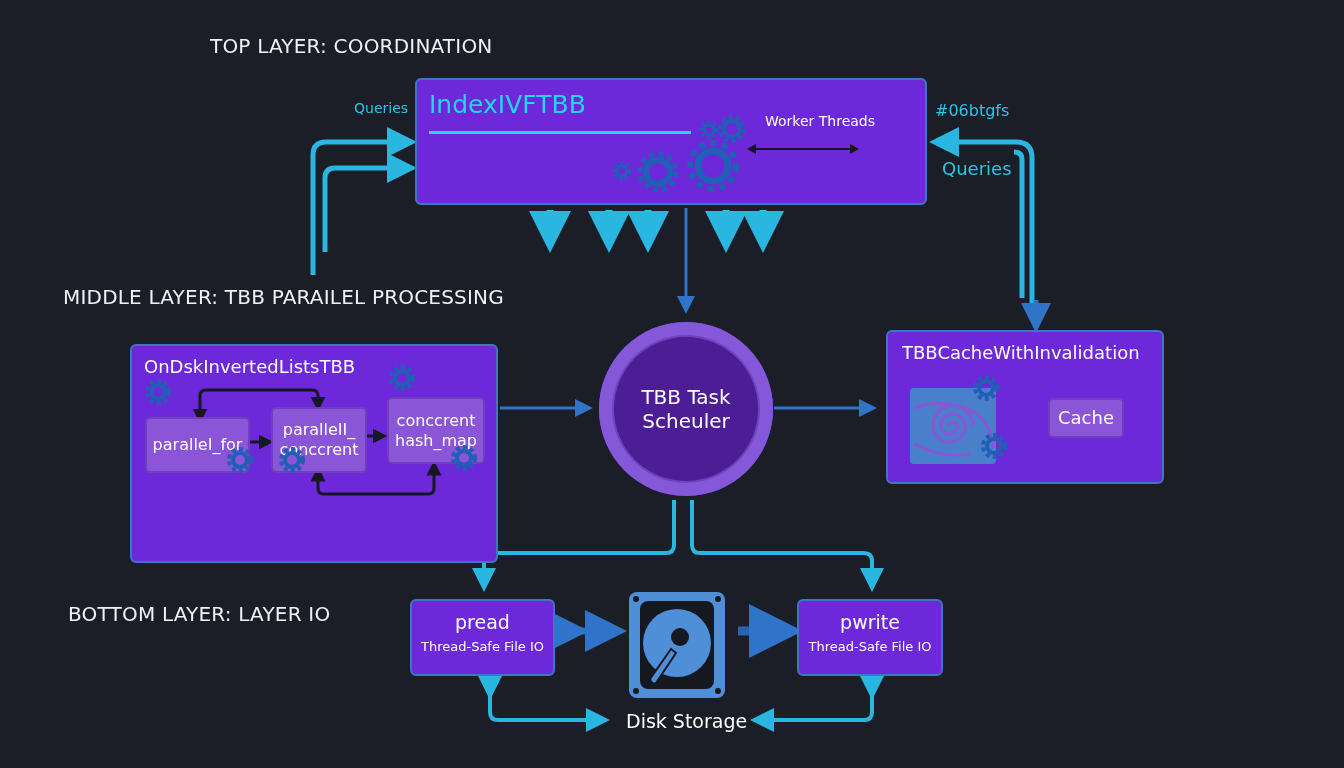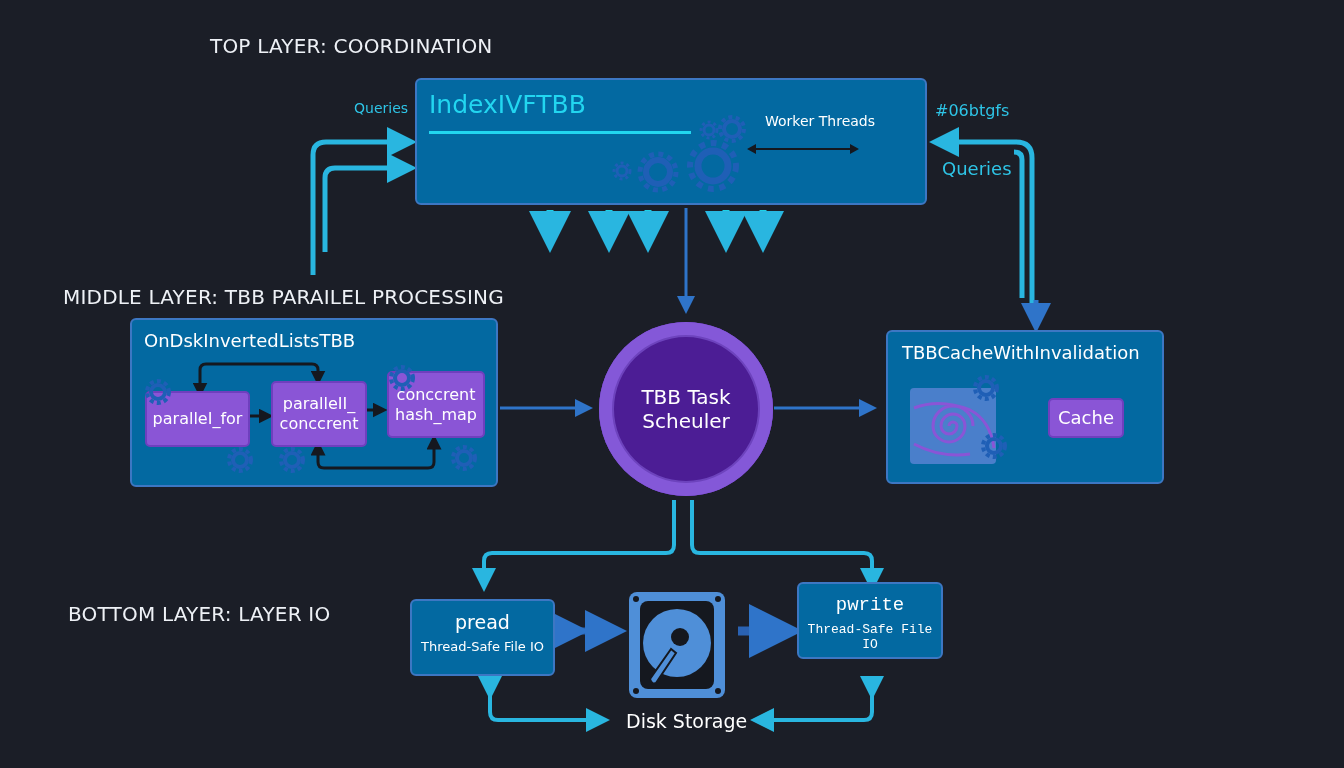--- a/index.html
+++ b/index.html
@@ -1,20 +1,20 @@
 <!DOCTYPE html>
 <html><head>
 <meta charset="utf-8">
 <style>
   html, body { margin:0; padding:0; }
   body { width:1344px; height:768px; background:#1b1e27; position:relative; overflow:hidden;
          font-family:"DejaVu Sans", "Liberation Sans", sans-serif; color:#f2f4f8; }
   .abs { position:absolute; }
   .layer-title { position:absolute; font-size:20px; color:#eef1f6; letter-spacing:0.2px; white-space:nowrap; }
-  .box { position:absolute; background:#0369a1; border:2px solid #3d77c3; border-radius:6px; box-sizing:border-box; }
+  .box { position:absolute; background:#6d28d9; border:2px solid #3d77c3; border-radius:6px; box-sizing:border-box; }
   .pbox { position:absolute; background:#8a55d6; border:2px solid #6f3fbe; border-radius:5px; box-sizing:border-box;
           display:flex; align-items:center; justify-content:center; text-align:center; font-size:16px; line-height:20px; color:#fff; }
   svg.ov { position:absolute; left:0; top:0; pointer-events:none; }
   .gear { position:absolute; }
 </style>
 </head>
 <body>
 
 <svg class="ov" width="1344" height="768">
   <defs>
@@ -101,21 +101,21 @@
       <circle cx="10" cy="10" r="8" stroke-width="3" stroke-dasharray="3 3"></circle>
     </g>
   </svg>
 <svg class="gear" style="left:717px;top:114px;" width="30" height="30">
     <g fill="none" stroke="#1f5fb6">
       <circle cx="15" cy="15" r="8" stroke-width="4"></circle>
       <circle cx="15" cy="15" r="12" stroke-width="4" stroke-dasharray="4 3.5"></circle>
     </g>
   </svg>
 
-<div class="box" style="left:130px;top:318px;width:368px;height:169px;">
+<div class="box" style="left:130px;top:344px;width:368px;height:219px;">
   <div class="abs" style="left:12px;top:10px;font-size:18px;color:#fff;">OnDskInvertedListsTBB</div>
   <svg class="abs" style="left:0;top:0;" width="368" height="169">
     <path d="M68,70 L68,50 Q68,44 74,44 L180,44 Q186,44 186,50 L186,58" stroke="#15181f" stroke-width="3" fill="none" marker-end="url(#mDark)" marker-start="url(#mDarkS)"></path>
     <path d="M118,96 L134,96" stroke="#15181f" stroke-width="3" marker-end="url(#mDark)"></path>
     <path d="M234,90 L248,90" stroke="#15181f" stroke-width="3" marker-end="url(#mDark)"></path>
     <path d="M186,128 L186,142 Q186,148 192,148 L296,148 Q302,148 302,142 L302,122" stroke="#15181f" stroke-width="3" fill="none" marker-end="url(#mDark)" marker-start="url(#mDarkS)"></path>
   </svg>
   <div class="pbox" style="left:13px;top:71px;width:105px;height:56px;">paralleI_for</div>
   <div class="pbox" style="left:139px;top:61px;width:96px;height:66px;">paralleII_ conccrent</div>
   <div class="pbox" style="left:255px;top:51px;width:98px;height:67px;">conccrent hash_map</div>
@@ -192,16 +192,16 @@
   <circle cx="8" cy="8" r="3" fill="#15181f"></circle>
     <circle cx="90" cy="8" r="3" fill="#15181f"></circle>
   <circle cx="8" cy="100" r="3" fill="#15181f"></circle>
     <circle cx="90" cy="100" r="3" fill="#15181f"></circle>
   <circle cx="49" cy="52" r="34" fill="#4f8fd8"></circle>
   <circle cx="52" cy="46" r="9" fill="#15181f"></circle>
   <path d="M43,58 L22,88 Q24,94 28,92 L48,62 z" fill="#4f8fd8" stroke="#15181f" stroke-width="2"></path>
 </svg>
 <div class="abs" style="left:626px;top:710px;font-size:19px;color:#fff;">Disk Storage</div>
 
-<div class="box" style="left:797px;top:582px;width:146px;height:77px;text-align:center;font-family:Liberation Mono, monospace;">
+<div class="box" style="left:797px;top:599px;width:146px;height:77px;text-align:center;">
   <div style="margin-top:10px;font-size:19px;color:#fff;">pwrite</div>
   <div style="margin-top:6px;font-size:13px;color:#fff;">Thread-Safe File IO</div>
 </div>
 
 </body></html>

